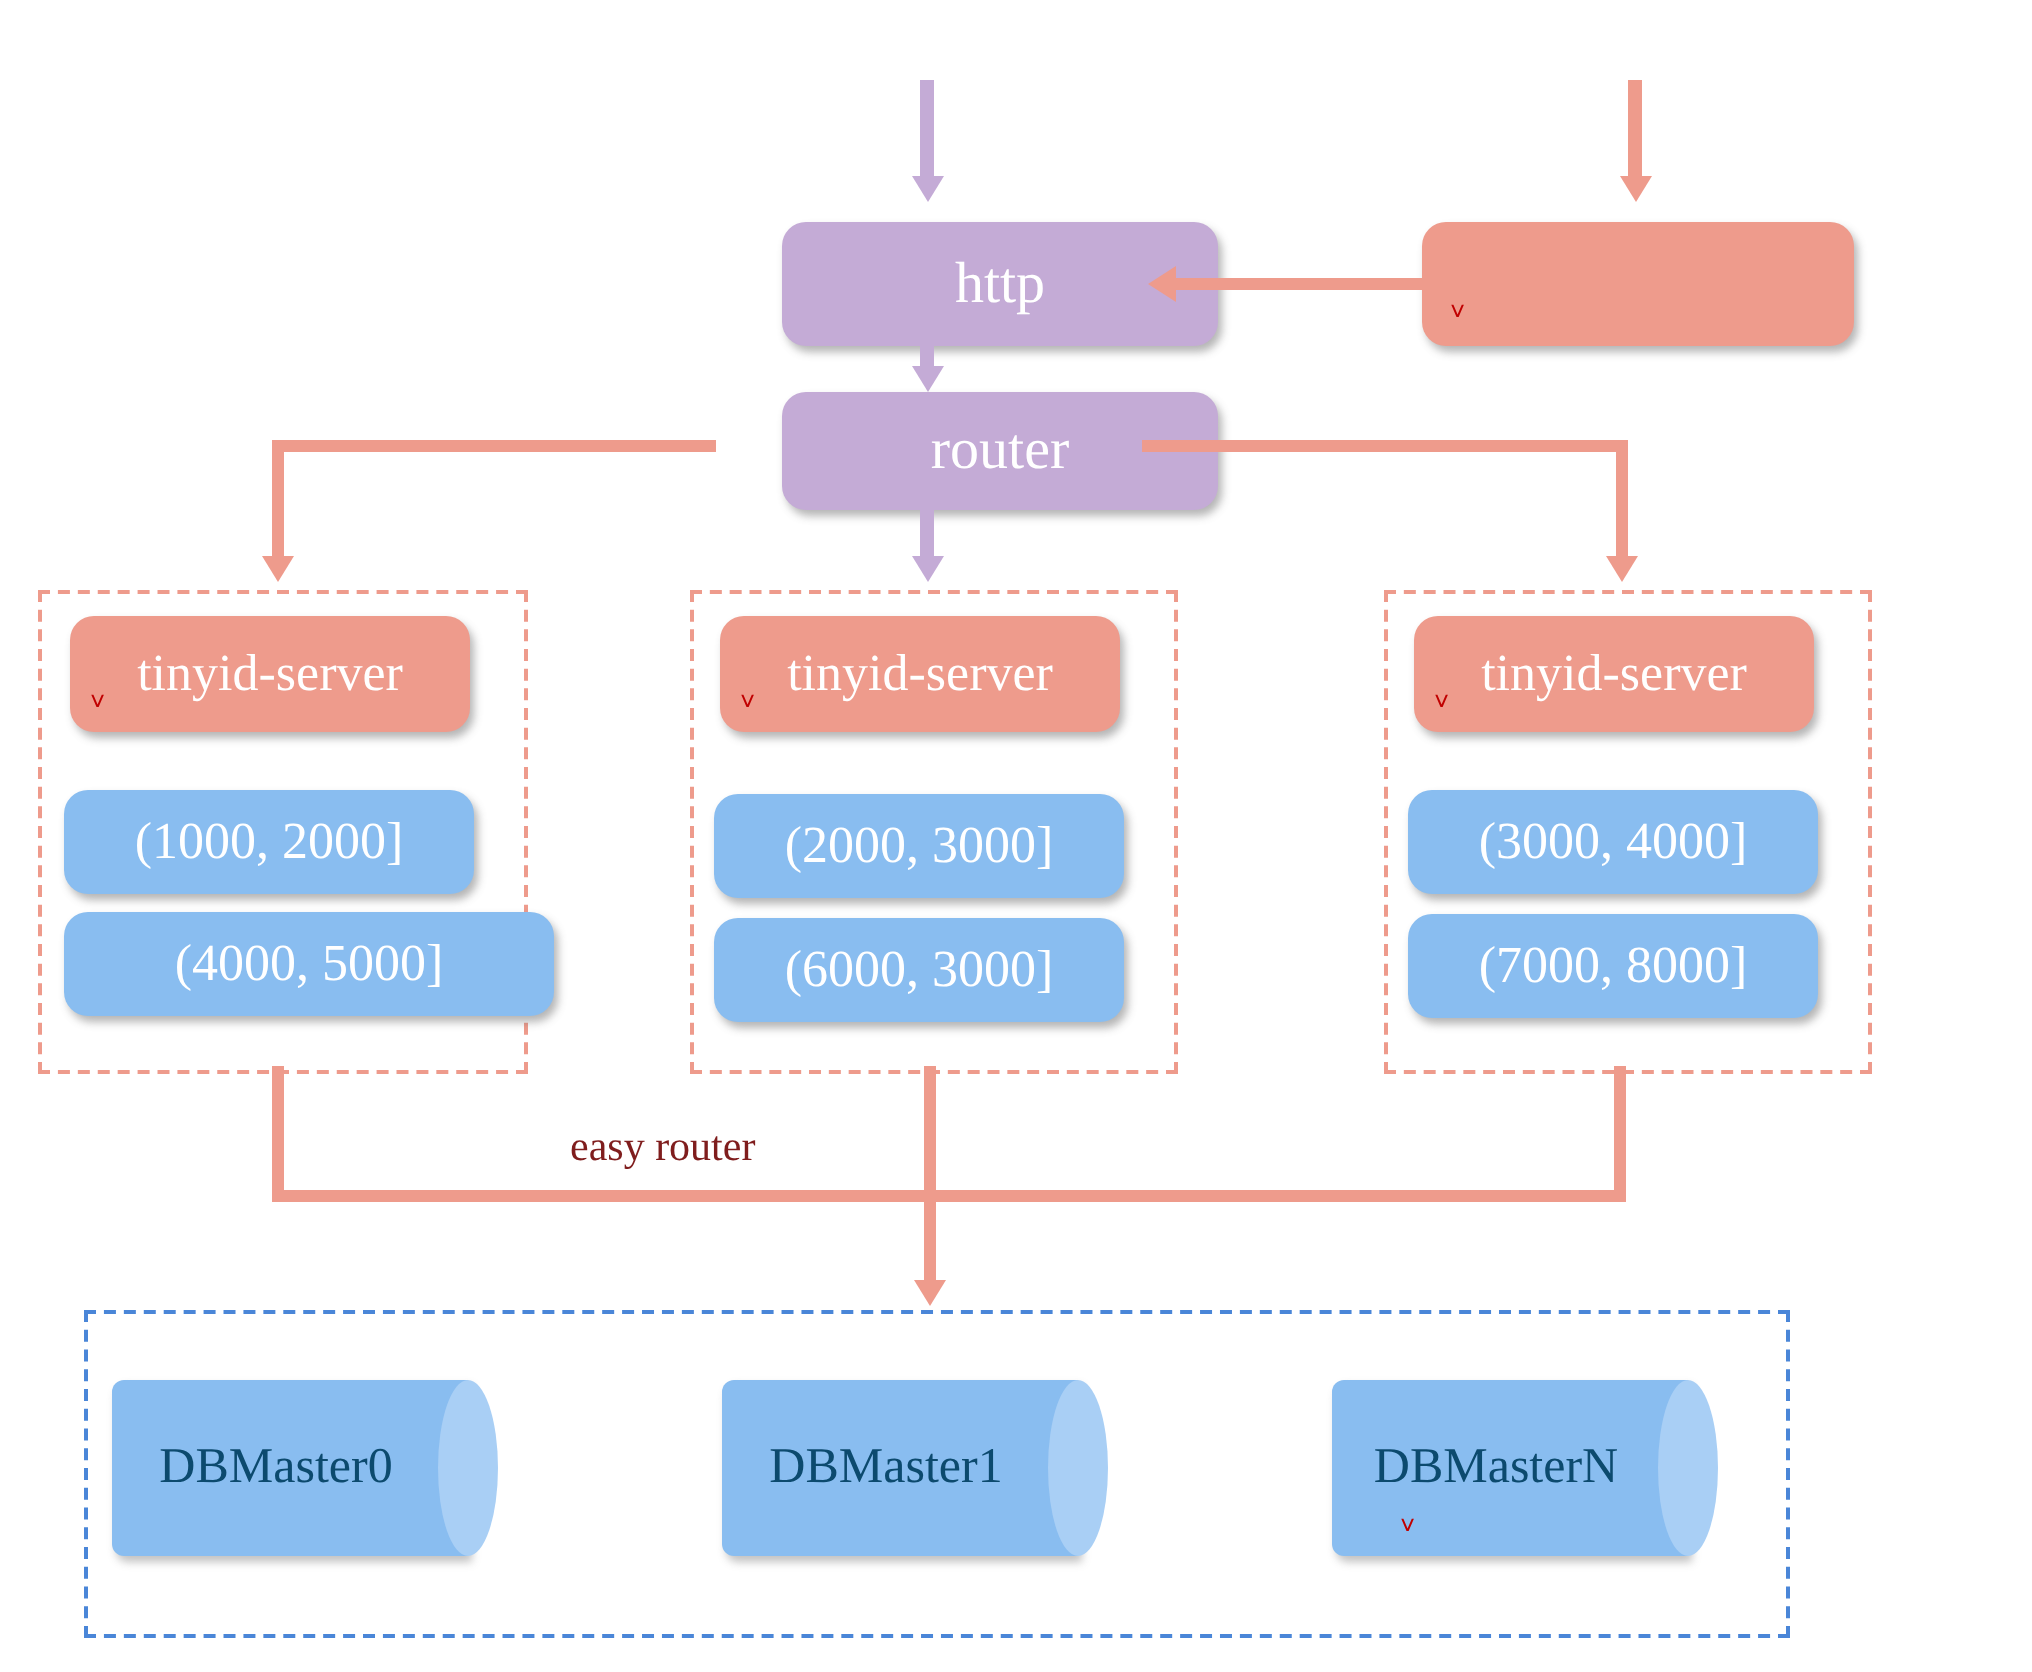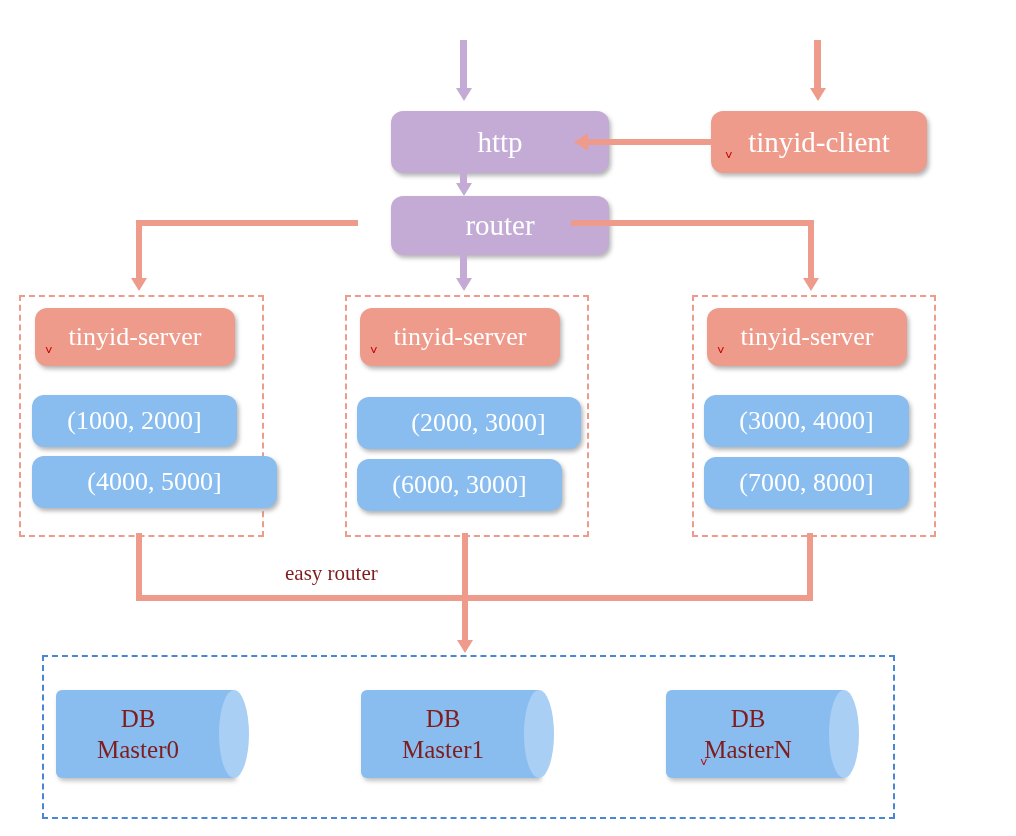--- a/index.html
+++ b/index.html
@@ -66,22 +66,22 @@
     box-shadow:2px 3px 4px rgba(120,120,120,0.45);
   }
   .cyl .cap{
     position:absolute;right:-15px;top:0;
     width:30px;height:100%;
     background:#a9cff5;
     border-radius:50%;
   }
   .cyl .label{
     position:absolute;left:0;top:0;right:14px;height:100%;
-    display:flex;flex-direction:column;align-items:center;justify-content:center;
-    color:#7f1d1d;font-size:25px;line-height:1.25;z-index:3;
+    display:flex;align-items:center;justify-content:center;
+    color:#0c4a6e;font-size:25px;line-height:1.25;z-index:3;
     white-space:nowrap;
   }
 
   
   .plain-label{
     position:absolute;color:#7f1d1d;font-size:21px;white-space:nowrap;
   }
 
   
   .tick{
@@ -98,21 +98,20 @@
   <div class="arrow-down pur" style="left:456px;top:88px;"></div>
 
   <div class="line" style="left:814px;top:40px;width:7px;height:50px;"></div>
   <div class="arrow-down" style="left:810px;top:88px;"></div>
 
   <div class="node purple node-lg" style="left:355px;top:111px;width:218px;height:62px;">
     <span>http</span>
   </div>
 
   <div class="node salmon node-lg" style="left:711px;top:111px;width:216px;height:62px;">
-    <span>tinyid-client</span>
     <span class="tick" style="left:14px;top:38px;">˅</span>
   </div>
 
   <div class="line" style="left:588px;top:139px;width:126px;height:6px;"></div>
   <div class="arrow-left" style="left:574px;top:133px;"></div>
 
   <div class="line-purple" style="left:460px;top:173px;width:7px;height:13px;"></div>
   <div class="arrow-down pur" style="left:456px;top:183px;"></div>
 
   <div class="node purple node-lg" style="left:355px;top:196px;width:218px;height:59px;align-items:center;">
@@ -140,21 +139,21 @@
   </div>
   <div class="node blue node-md" style="left:32px;top:456px;width:245px;height:52px;">
     <span>(4000, 5000]</span>
   </div>
 
   <div class="group-box" style="left:345px;top:295px;width:240px;height:238px;"></div>
   <div class="node salmon node-md" style="left:360px;top:308px;width:200px;height:58px;">
     <span>tinyid-server</span>
     <span class="tick" style="left:10px;top:36px;">˅</span>
   </div>
-  <div class="node blue node-md" style="left:357px;top:397px;width:205px;height:52px;padding-left:19px;">
+  <div class="node blue node-md" style="left:357px;top:397px;width:205px;height:52px;">
     <span>(2000, 3000]</span>
   </div>
   <div class="node blue node-md" style="left:357px;top:459px;width:205px;height:52px;">
     <span>(6000, 3000]</span>
   </div>
 
   <div class="group-box" style="left:692px;top:295px;width:240px;height:238px;"></div>
   <div class="node salmon node-md" style="left:707px;top:308px;width:200px;height:58px;">
     <span>tinyid-server</span>
     <span class="tick" style="left:10px;top:36px;">˅</span>

